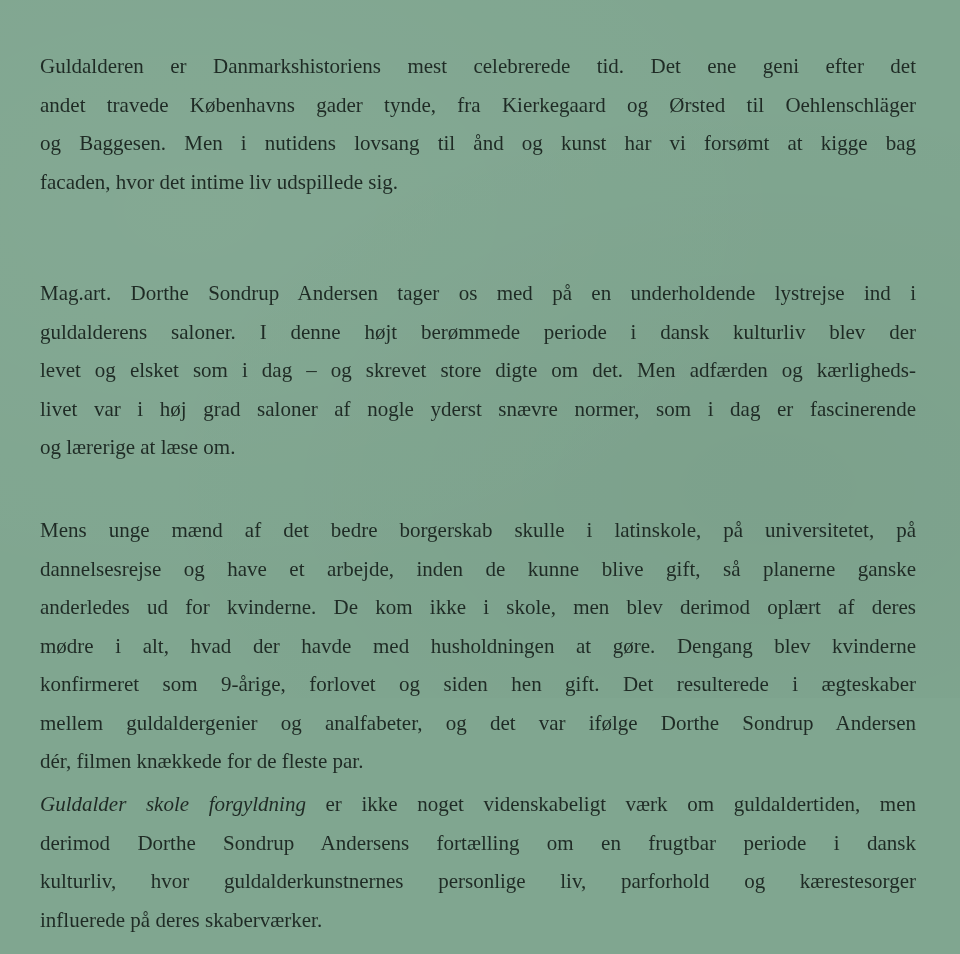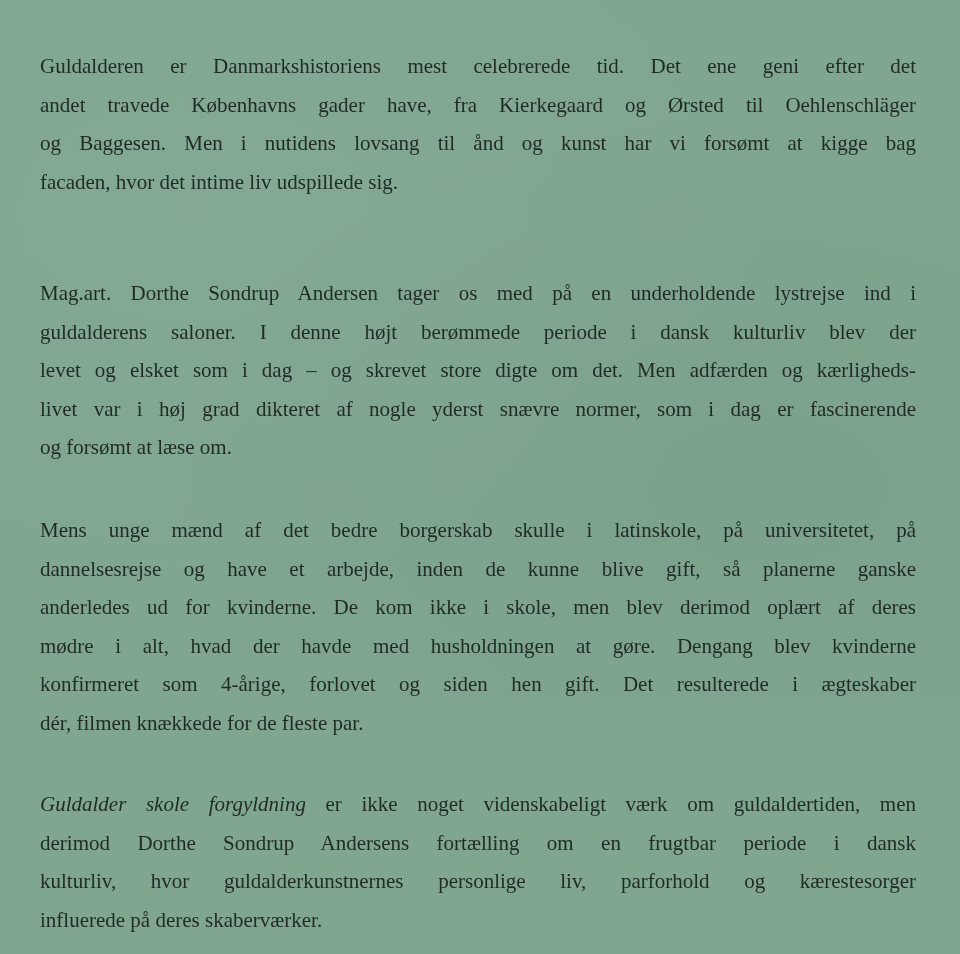--- a/index.html
+++ b/index.html
@@ -48,39 +48,40 @@
     .p4 { top: 785px; }
     .italic { font-style: italic; }
   </style>
 </head>
 <body style="background-color: rgb(128, 166, 144);">
 
 <div class="page">
 
   <div class="text-block p1" style="color: rgb(31, 43, 37);">
     <span class="line">Guldalderen er Danmarkshistoriens mest celebrerede tid. Det ene geni efter det</span>
-    <span class="line">andet travede Københavns gader have, fra Kierkegaard og Ørsted til Oehlenschläger</span>
+    <span class="line">andet travede Københavns gader tynde, fra Kierkegaard og Ørsted til Oehlenschläger</span>
     <span class="line">og Baggesen. Men i nutidens lovsang til ånd og kunst har vi forsømt at kigge bag</span>
     <span class="line last">facaden, hvor det intime liv udspillede sig.</span>
   </div>
 
   <div class="text-block p2" style="color: rgb(31, 43, 37); margin-top: 32px;">
     <span class="line">Mag.art. Dorthe Sondrup Andersen tager os med på en underholdende lystrejse ind i</span>
     <span class="line">guldalderens saloner. I denne højt berømmede periode i dansk kulturliv blev der</span>
     <span class="line">levet og elsket som i dag – og skrevet store digte om det. Men adfærden og kærligheds-</span>
-    <span class="line">livet var i høj grad dikteret af nogle yderst snævre normer, som i dag er fascinerende</span>
-    <span class="line last">og forsømt at læse om.</span>
+    <span class="line">livet var i høj grad saloner af nogle yderst snævre normer, som i dag er fascinerende</span>
+    <span class="line last">og lærerige at læse om.</span>
   </div>
 
   <div class="text-block p3" style="color: rgb(31, 43, 37); margin-top: 36px;">
     <span class="line">Mens unge mænd af det bedre borgerskab skulle i latinskole, på universitetet, på</span>
     <span class="line">dannelsesrejse og have et arbejde, inden de kunne blive gift, så planerne ganske</span>
     <span class="line">anderledes ud for kvinderne. De kom ikke i skole, men blev derimod oplært af deres</span>
     <span class="line">mødre i alt, hvad der havde med husholdningen at gøre. Dengang blev kvinderne</span>
-    <span class="line">konfirmeret som 4-årige, forlovet og siden hen gift. Det resulterede i ægteskaber</span>
+    <span class="line">konfirmeret som 9-årige, forlovet og siden hen gift. Det resulterede i ægteskaber</span>
+    <span class="line">mellem guldaldergenier og analfabeter, og det var ifølge Dorthe Sondrup Andersen</span>
     <span class="line last">dér, filmen knækkede for de fleste par.</span>
   </div>
 
   <div class="text-block p4" style="color: rgb(31, 43, 37);">
     <span class="line"><span class="italic">Guldalder skole forgyldning</span><span> er ikke noget videnskabeligt værk om guldaldertiden, men</span></span>
     <span class="line">derimod Dorthe Sondrup Andersens fortælling om en frugtbar periode i dansk</span>
     <span class="line">kulturliv, hvor guldalderkunstnernes personlige liv, parforhold og kærestesorger</span>
     <span class="line last">influerede på deres skaberværker.</span>
   </div>
 

